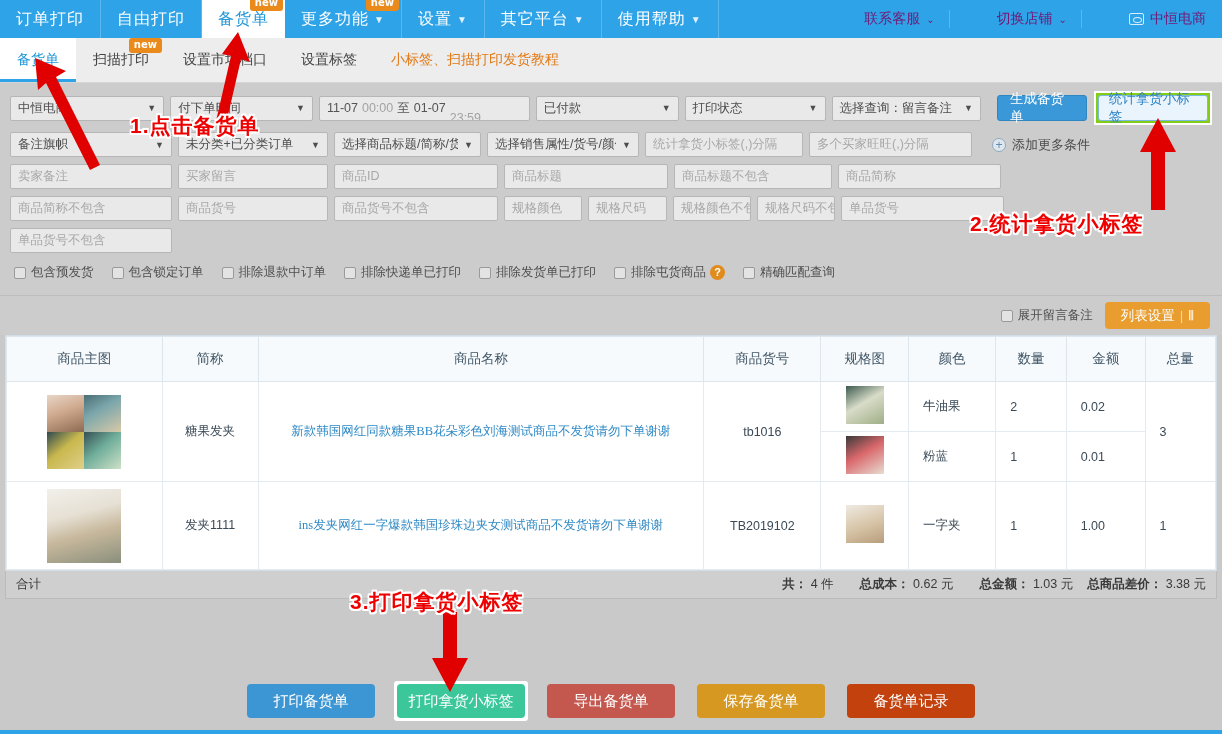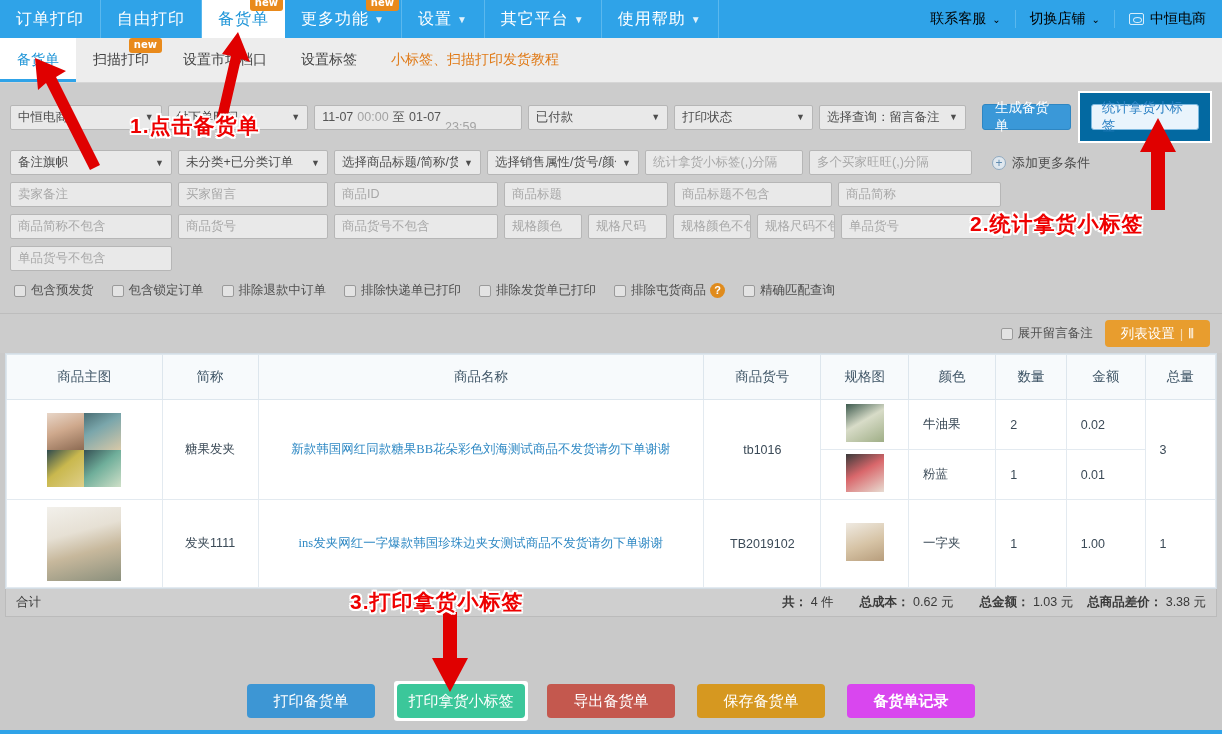--- a/index.html
+++ b/index.html
@@ -26,21 +26,21 @@
     box-shadow:0 0 0 0 transparent;
   }
   .nav-item .caret{ font-size:10px; margin-left:5px; opacity:.85; }
   .badge-new{
     position:absolute; top:-4px; right:2px; background:#e98a1b; color:#fff;
     font-size:10px; line-height:12px; padding:1px 5px 2px; border-radius:3px;
     font-family:"DejaVu Sans",sans-serif; font-weight:bold; letter-spacing:0;
   }
   .nav-spacer{ flex:1; }
   .nav-right{
-    display:flex; align-items:center; color:#000000; font-size:14px;
+    display:flex; align-items:center; color:#701a75; font-size:14px;gap:33px;
   }
   .nav-right .ritem{ padding:0 14px; border-right:1px solid #5ab8ee; display:flex; align-items:center; cursor:pointer; }
   .nav-right .ritem:last-child{ border-right:none; padding-right:16px; }
   .nav-right .caret{ margin-left:6px; font-size:10px; }
   .shop-ico{
     display:inline-block; width:15px; height:12px; border:1.5px solid #d8eefb;
     border-radius:2px; margin-right:6px; position:relative;
   }
   .shop-ico:after{
     content:""; position:absolute; left:3px; top:3px; width:7px; height:4px;
@@ -83,21 +83,21 @@
     height:26px; background:#3a98d8; color:#fff; border:1px solid #2e86c2;
     border-radius:3px; font-size:13.5px; display:flex; align-items:center;
     justify-content:center; padding:0 12px; cursor:pointer;
   }
   .btn-blue-outline{
     height:26px; background:#e9f4fc; color:#2d82c4; border:1px solid #7cb9e0;
     border-radius:3px; font-size:13.5px; display:flex; align-items:center;
     justify-content:center; padding:0 10px; cursor:pointer;
   }
   .highlight-box{
-    border:2px solid #ffffff; padding:11px; background:#0369a1;
+    border:2px solid #ffffff; padding:2px; background:#84cc16;
   }
   .addmore{
     display:flex; align-items:center; color:#4b4b4b; font-size:13px; cursor:pointer;
   }
   .plus-ico{
     width:14px; height:14px; border-radius:50%; border:1px solid #8fa9c0;
     color:#5f8bb0; font-size:12px; line-height:12px; text-align:center;
     margin-right:6px; background:#dfe7ee;
   }
 
@@ -176,21 +176,21 @@
   }
   .fbtn{
     height:34px; min-width:128px; border-radius:4px; color:#fff;
     font-size:15px; display:flex; align-items:center; justify-content:center;
     margin:0 11px; cursor:pointer;
   }
   .fb-blue{ background:#3d96d4; }
   .fb-green{ background:#3bc79a; }
   .fb-red{ background:#c4584e; }
   .fb-amber{ background:#d69820; }
-  .fb-olive{ background:#d946ef;font-weight:bold; }
+  .fb-olive{ background:#c2410c; }
   .fbtn-hl{
     background:#fff; padding:3px; margin:0 8px; border-radius:3px;
     display:flex;
   }
   .fbtn-hl .fbtn{ margin:0; }
 
   
   .anno{
     position:absolute; color:#ee0000; font-size:21px; font-weight:bold;
     letter-spacing:1px; white-space:nowrap; pointer-events:none; z-index:20;

